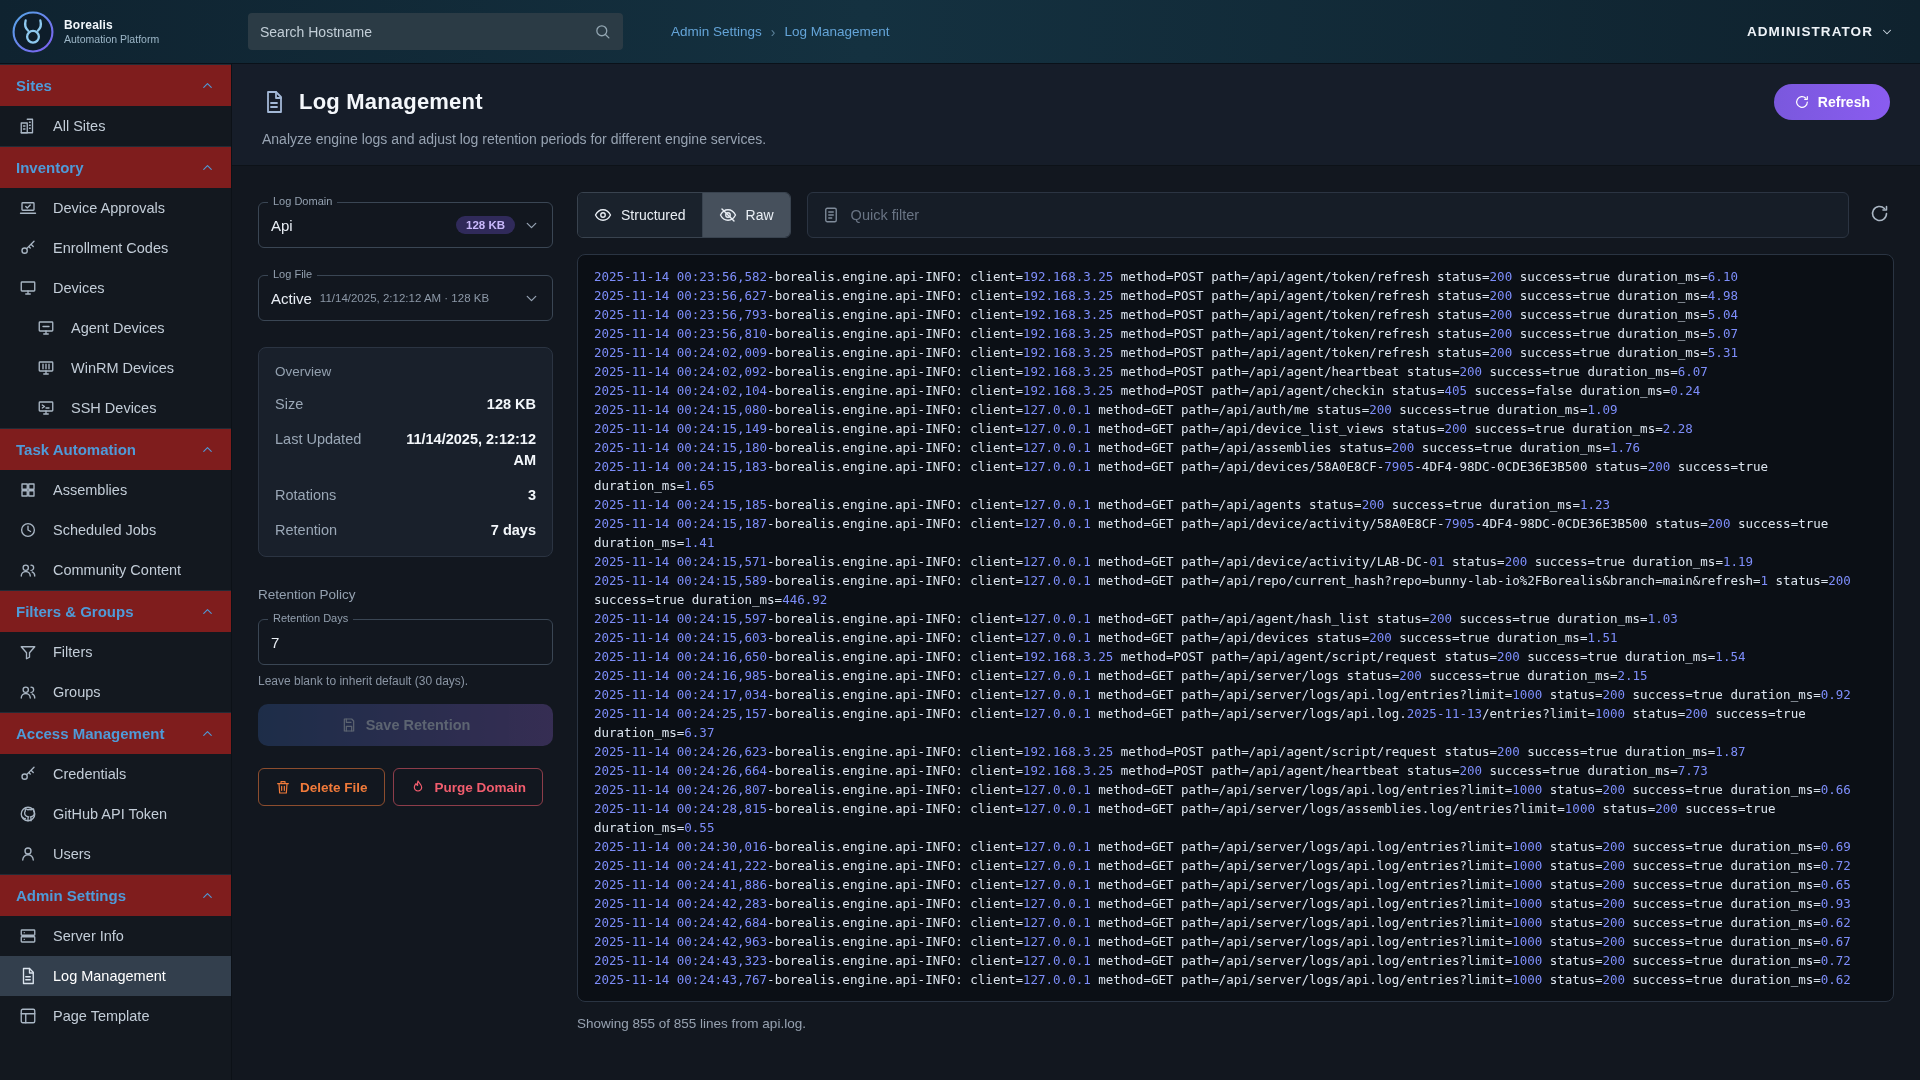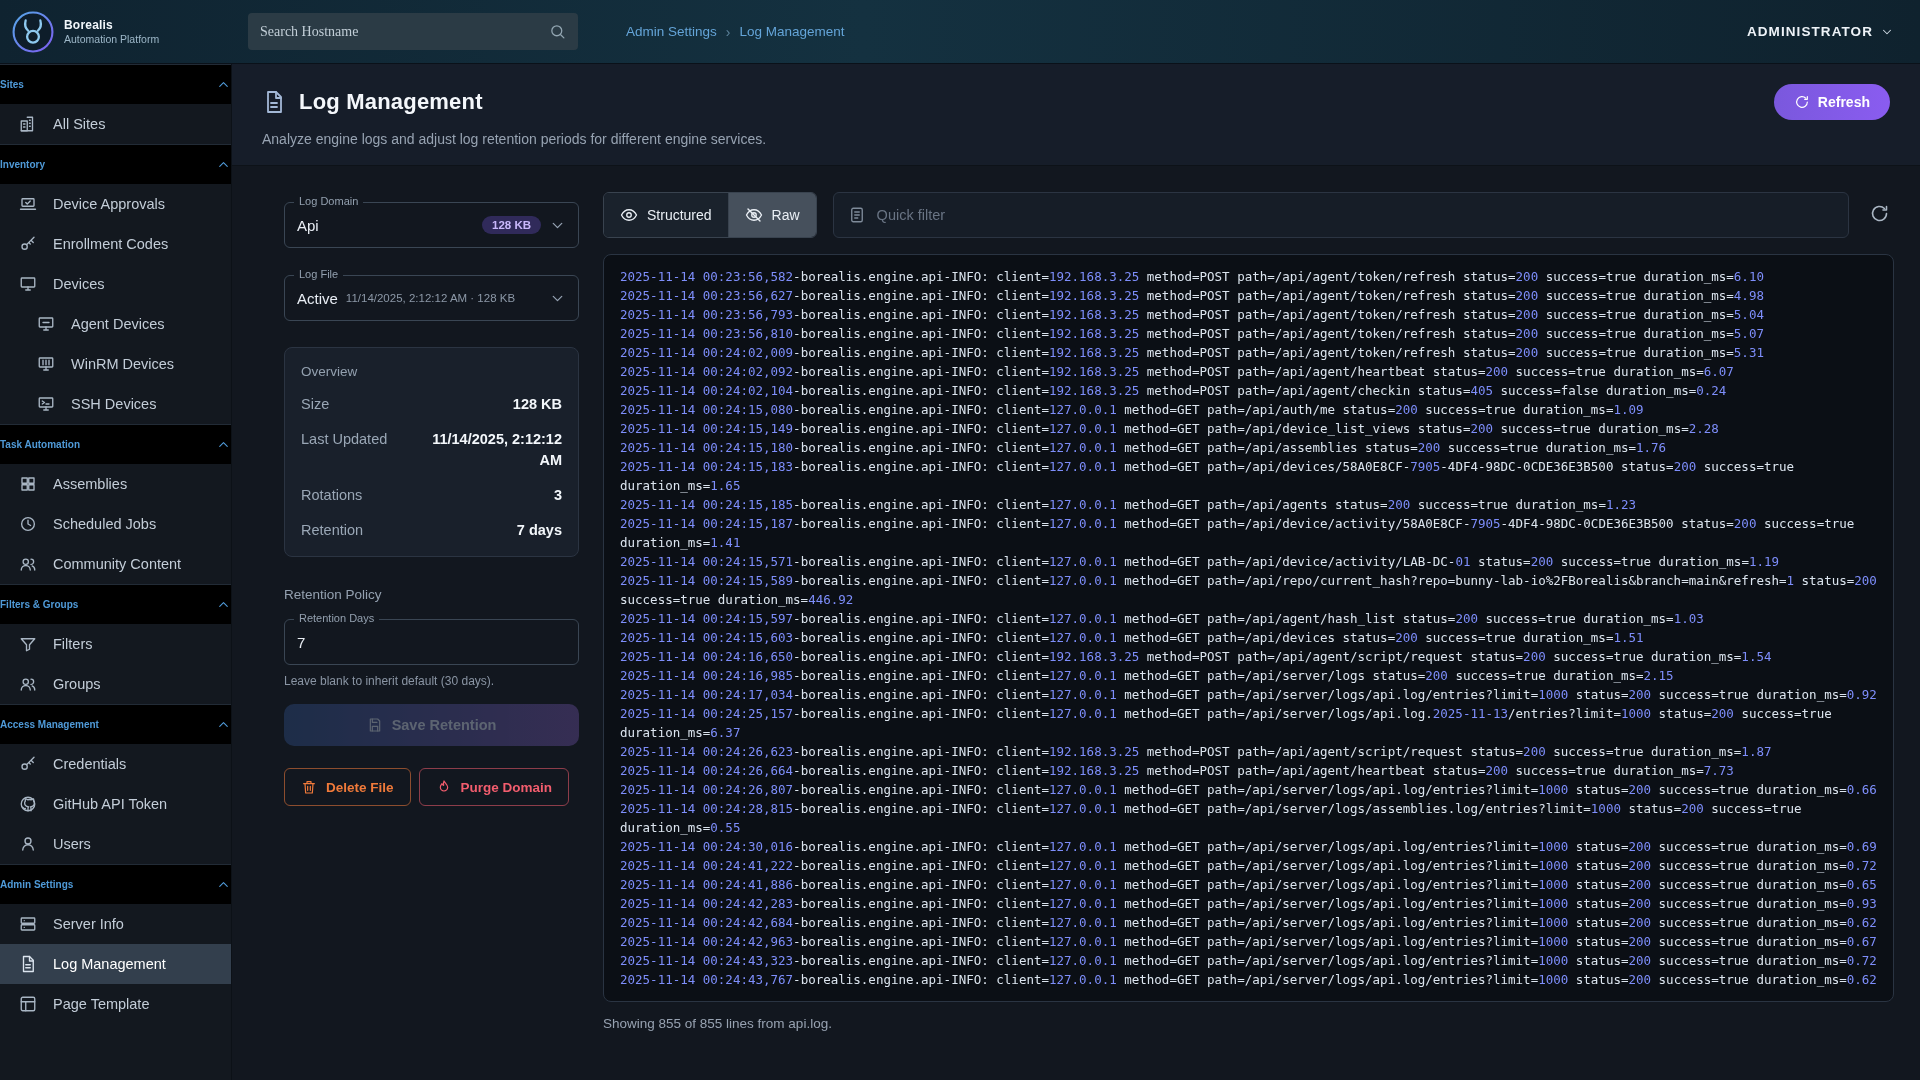--- a/index.html
+++ b/index.html
@@ -7,41 +7,41 @@
     font-family:"Liberation Sans", sans-serif; color:#dfe6ee; }
 
   
   .topbar { height:64px; display:flex; align-items:center;
     background:linear-gradient(90deg,#0f2330,#143140 45%,#0f222e);
     border-bottom:1px solid #0a1119; }
   .brand { width:232px; display:flex; align-items:center; gap:10px; padding-left:12px; flex:none; }
   .brand-logo { width:42px; height:42px; flex:none; }
   .brand-name { font-size:12px; font-weight:bold; color:#f2f7fb; letter-spacing:.2px; }
   .brand-sub { font-size:10.5px; color:#9db7c8; margin-top:1px; }
-  .search-box { margin-left:16px; width:330px; height:37px; background:#2b3b45; border-radius:4px;
-    display:flex; align-items:center; padding:0 12px;font-family:Liberation Serif, serif; }
+  .search-box { margin-left:16px; width:375px; height:37px; background:#2b3b45; border-radius:4px;
+    display:flex; align-items:center; padding:0 12px; }
   .search-box input { flex:1; background:transparent; border:none; outline:none;
     color:#e4ebf1; font-size:14px; font-family:inherit; }
   .search-box input::placeholder { color:#c2ced7; }
   .search-box .i { color:#93a6b2; }
   .breadcrumb { margin-left:48px; display:flex; align-items:center; gap:9px; font-size:13.5px; }
   .crumb { color:#64a4d8; cursor:pointer; }
   .crumb-sep { color:#5c829b; font-size:14px; }
   .user-menu { margin-left:auto; margin-right:26px; display:flex; align-items:center; gap:7px;
     color:#eef3f8; font-size:13.5px; font-weight:bold; letter-spacing:.08em; cursor:pointer; background:none; border:none; font-family:inherit; }
   .user-menu .i { color:#cdd8e2; }
 
   
   .body-row { display:flex; height:1016px; }
 
   
   .sidebar { width:232px; flex:none; background:#13181f; border-right:1px solid #0c1117; overflow:hidden; }
   .sb-head { display:flex; align-items:center; justify-content:space-between;
-    padding:12px 0; background:#000000; border-top:1px solid #222b36;
-    color:#4f9ad8; font-size:10px; font-weight:bold; cursor:pointer; }
+    padding:12px 16px; background:#7f1d1d; border-top:1px solid #222b36;
+    color:#4f9ad8; font-size:15px; font-weight:bold; cursor:pointer; }
   .sb-head .i { color:#4f9ad8; width:15px; height:15px; }
   .sb-item { display:flex; align-items:center; gap:16px; padding:11px 16px 11px 19px;
     color:#c3cdd8; font-size:14.5px; cursor:pointer; }
   .sb-item .i { color:#a9b6c4; width:18px; height:18px; flex:none; }
   .sb-item.indent { padding-left:37px; }
   .sb-item.active { background:#333f4d; color:#ffffff; }
   .sb-item.active .i { color:#dbe4ee; }
 
   
   .main { flex:1; display:flex; flex-direction:column; min-width:0; }
@@ -52,21 +52,21 @@
   .refresh-btn { margin-left:auto; height:36px; padding:0 20px; border:none; border-radius:999px;
     background:linear-gradient(90deg,#7a58dd,#8a5cf0); color:#ffffff; font-size:14px; font-weight:bold;
     display:flex; align-items:center; gap:8px; cursor:pointer; font-family:inherit;text-align:center; }
   .refresh-btn .i { width:16px; height:16px; }
   .page-sub { margin-top:11px; color:#97a3b2; font-size:14px; }
 
   
   .content { flex:1; display:flex; gap:24px; padding:26px 26px 0 26px; min-height:0; }
 
   
-  .left-panel { width:295px; flex:none;margin-left:26px; }
+  .left-panel { width:295px; flex:none; }
   .field { position:relative; border:1px solid #3a4654; border-radius:6px; height:46px;
     display:flex; align-items:center; padding:0 12px; cursor:pointer; background:#12171f; }
   .field + .field { margin-top:0; }
   .float-label { position:absolute; top:-8px; left:9px; font-size:11px; color:#93a0af;
     background:#12171f; padding:0 5px; }
   .select-value { font-size:15px; color:#e9eef5; white-space:nowrap; }
   .select-meta { font-size:11.5px; color:#8c98a7; margin-left:8px; white-space:nowrap;
     overflow:hidden; text-overflow:ellipsis; }
   .kb-badge { margin-left:auto; background:rgba(124,92,246,.28); color:#c9b8fb; font-size:11.5px;
     font-weight:bold; padding:3px 10px; border-radius:999px; flex:none; }

